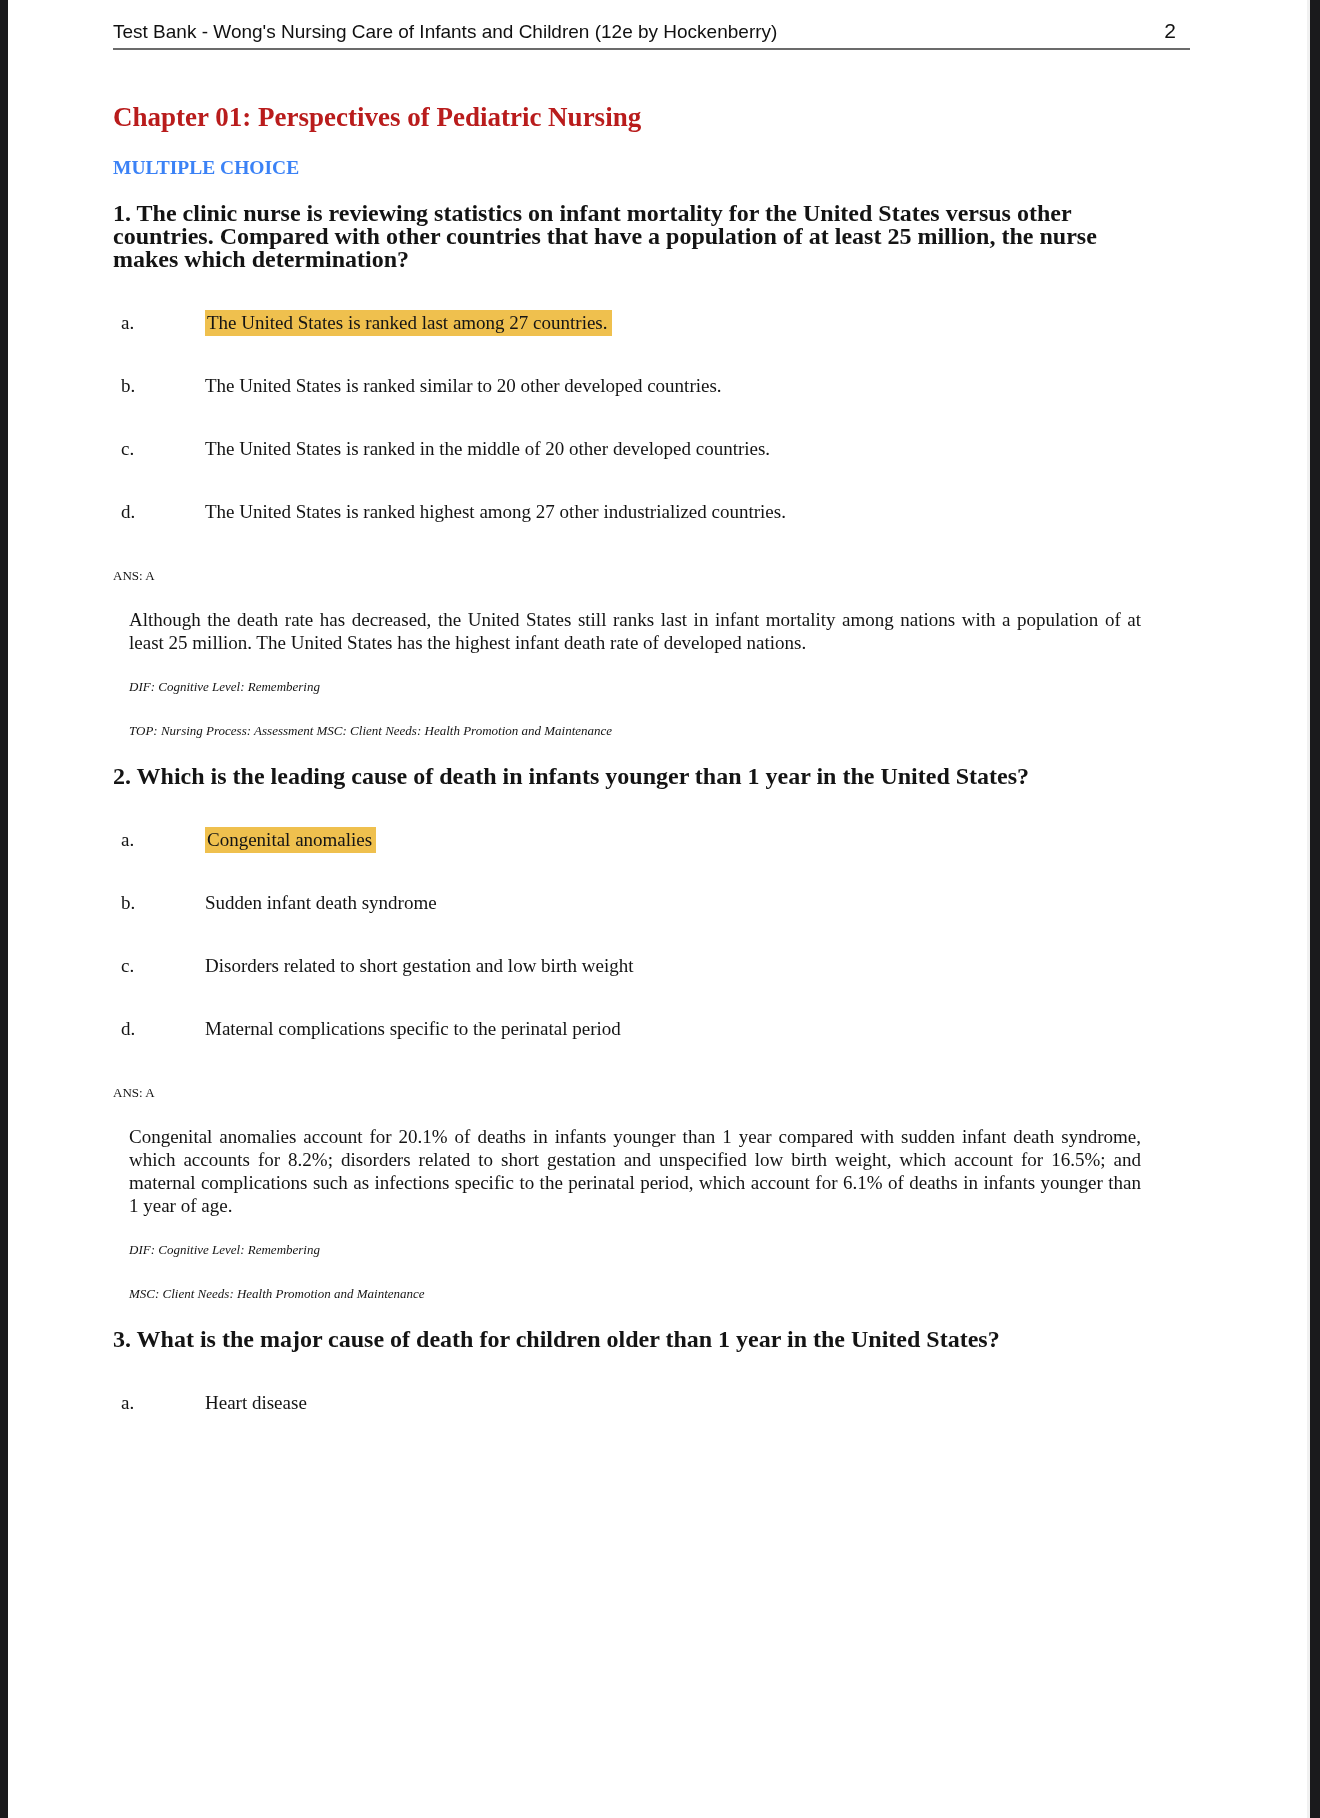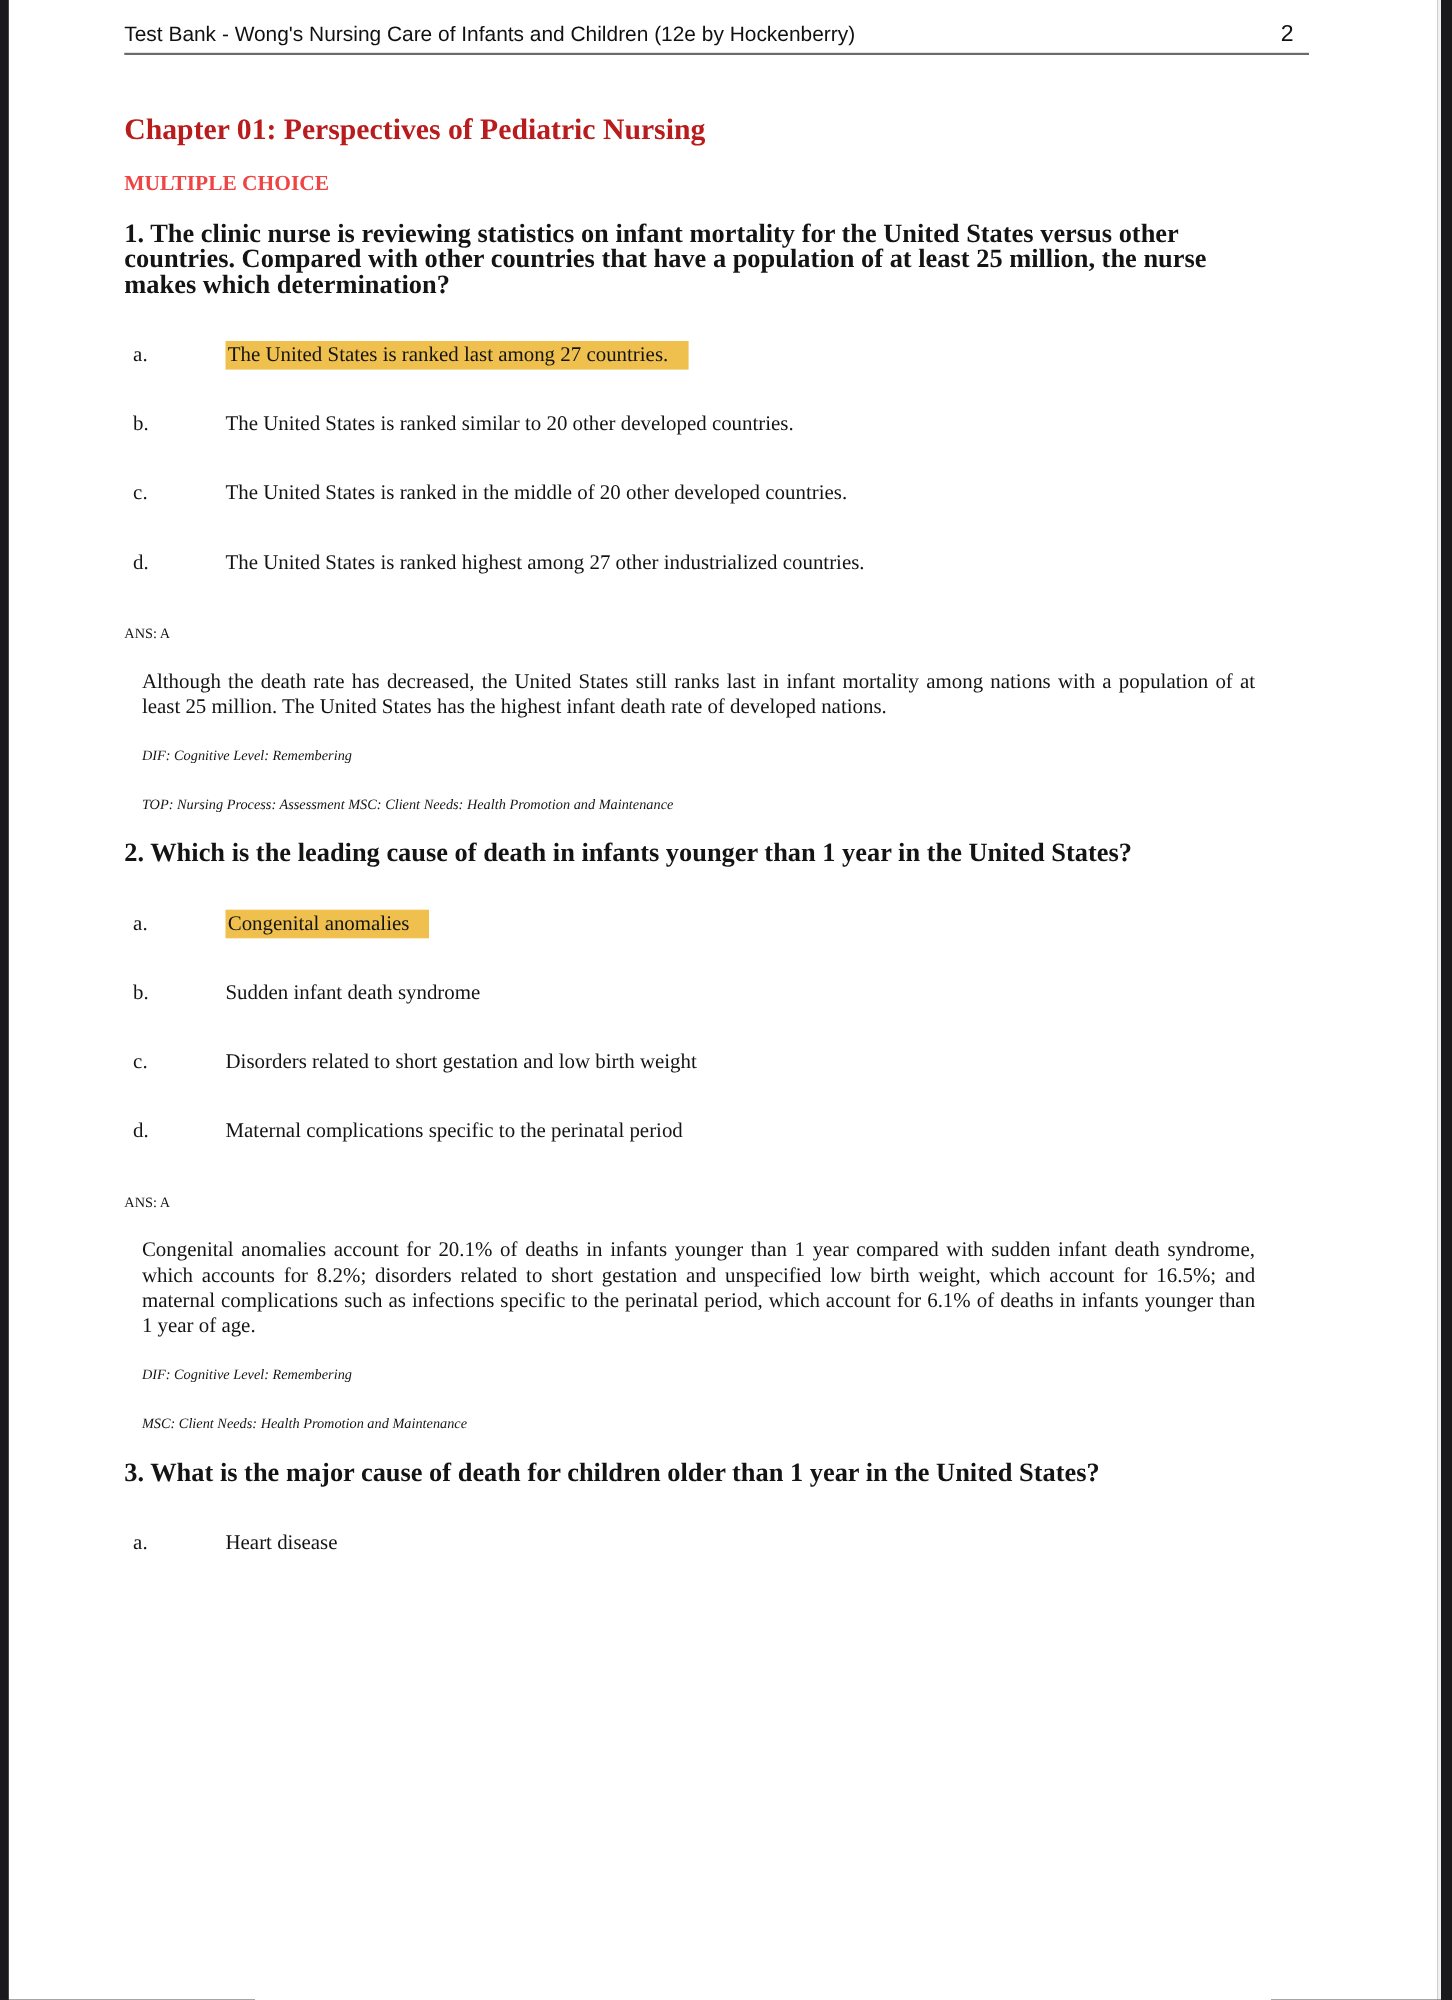--- a/index.html
+++ b/index.html
@@ -60,21 +60,21 @@
     line-height: 32px;
     font-weight: bold;
     color: #b91c1c;
   }
   .mc-heading {
     margin: 0;
     margin-top: 23px;
     font-size: 19.5px;
     line-height: 23px;
     font-weight: bold;
-    color: #ef4444;
+    color: #3b82f6;
   }
   
   .content { width: 1044px; }
   .stem {
     margin: 0;
     margin-top: 23px;
     font-size: 24px;
     line-height: 23px;
     font-weight: bold;
   }
@@ -86,21 +86,21 @@
     line-height: 23px;
   }
   .option-letter {
     flex: 0 0 92px;
     padding-left: 8px;
     box-sizing: border-box;
   }
   .option-text { flex: 1 1 auto; }
   .option-text .hl {
     background: var(--hl, #efc04e);
-    padding: 2px 18px 3px 2px;
+    padding: 2px 4px 3px 2px;
     box-decoration-break: clone;
     text-align: center;
   }
   .answer {
     margin: 0;
     margin-top: 41px;
     font-size: 13px;
     line-height: 23px;
   }
   .rationale {

